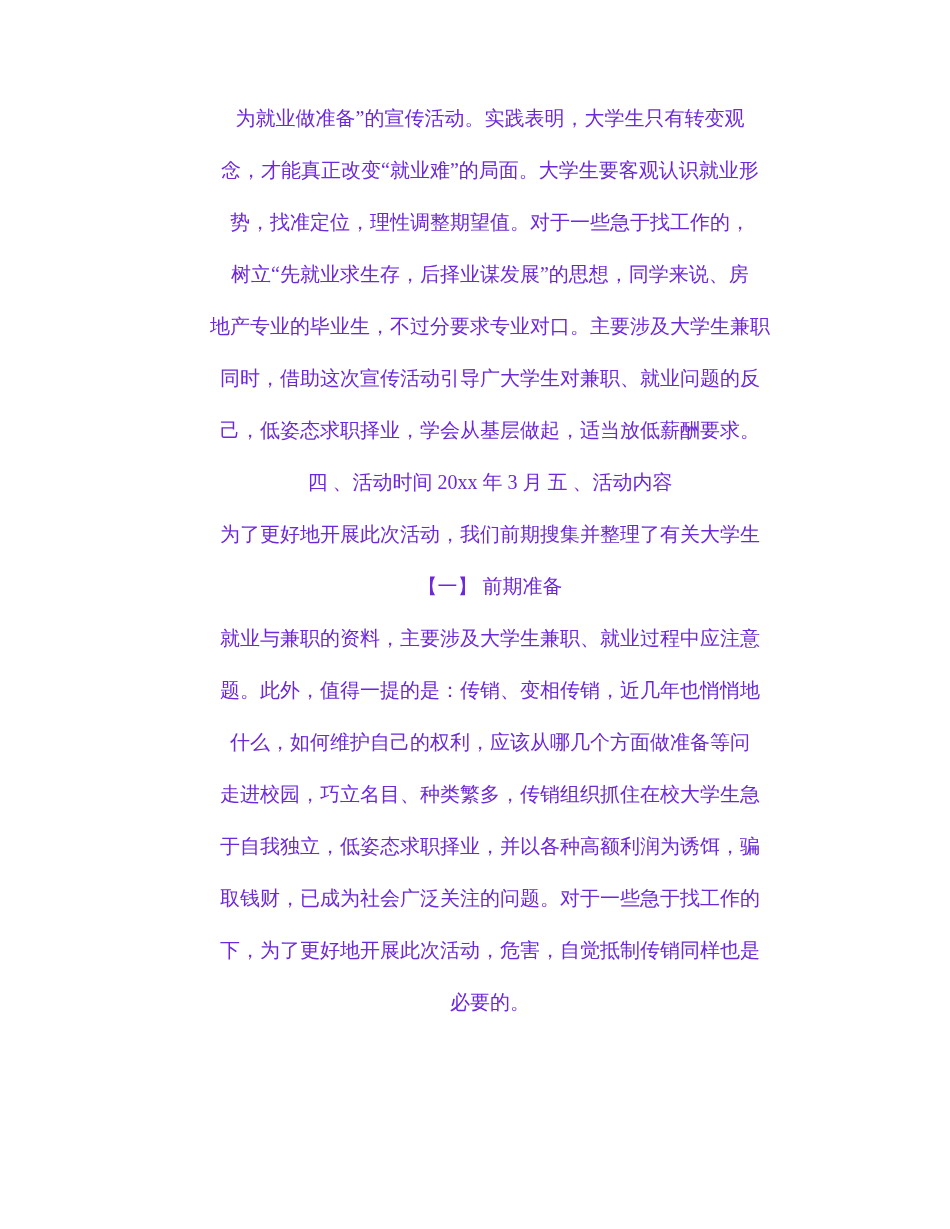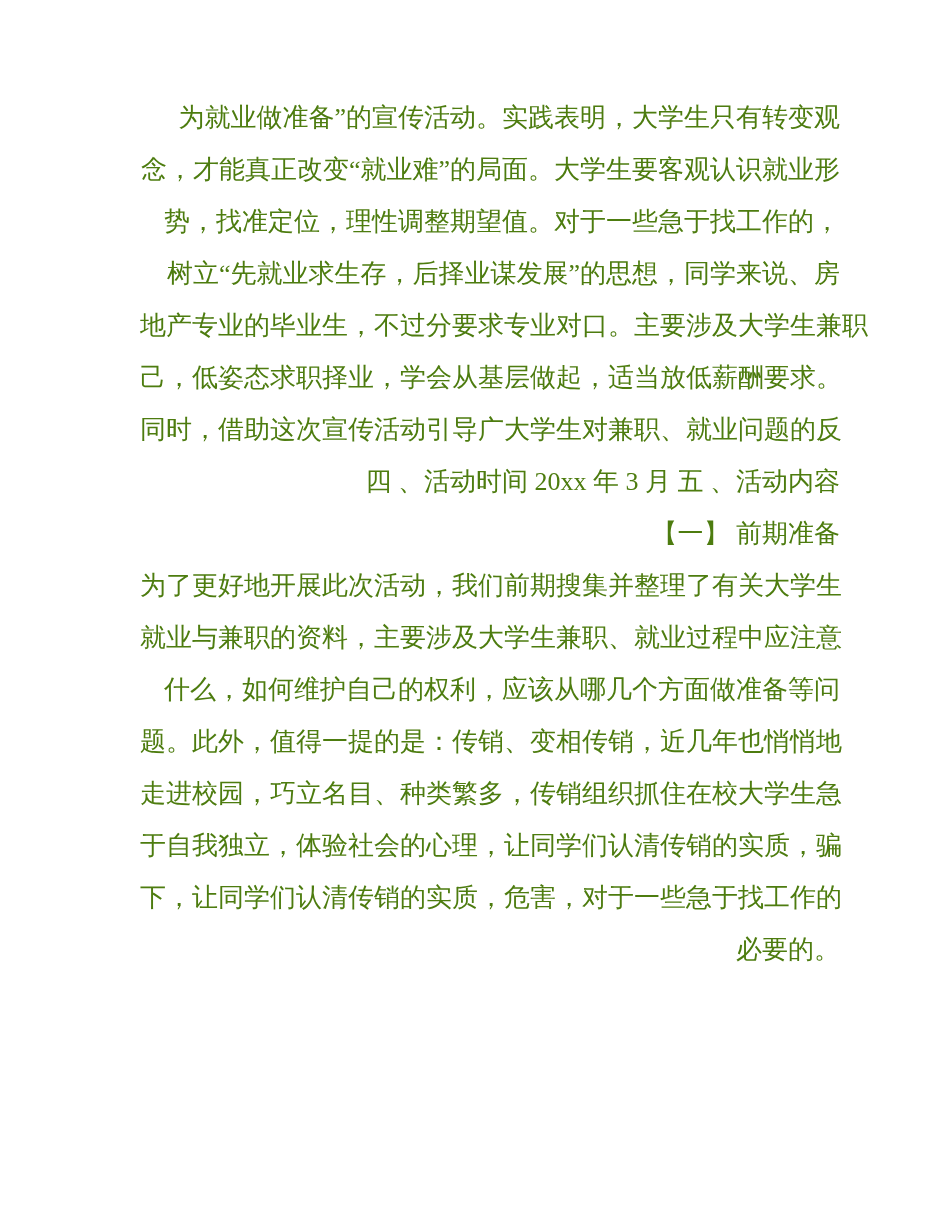--- a/index.html
+++ b/index.html
@@ -20,46 +20,47 @@
     width: 950px;
     height: 1229px;
     background: #ffffff;
   }
   .textblock {
     position: absolute;
     left: 140px;
     top: 92px;
     width: 700px;
     font-family: "Liberation Serif", "DejaVu Serif", serif;
-    font-size: 26px;
+    font-size: 20px;
     line-height: 52px;
-    color: #4d7c0f;
-    text-align: right;
+    color: #6d28d9;
+    text-align: center;
   }
   .line {
     white-space: nowrap;
     height: 52px;
   }
 </style>
 </head>
 <body>
 
 <div class="page">
   <div class="textblock">
     <div class="line">为就业做准备”的宣传活动。实践表明，大学生只有转变观</div>
     <div class="line">念，才能真正改变“就业难”的局面。大学生要客观认识就业形</div>
     <div class="line">势，找准定位，理性调整期望值。对于一些急于找工作的，</div>
     <div class="line">树立“先就业求生存，后择业谋发展”的思想，同学来说、房</div>
     <div class="line">地产专业的毕业生，不过分要求专业对口。主要涉及大学生兼职</div>
+    <div class="line">同时，借助这次宣传活动引导广大学生对兼职、就业问题的反</div>
     <div class="line">己，低姿态求职择业，学会从基层做起，适当放低薪酬要求。</div>
-    <div class="line">同时，借助这次宣传活动引导广大学生对兼职、就业问题的反</div>
     <div class="line">四 、活动时间 20xx 年 3 月 五 、活动内容</div>
+    <div class="line">为了更好地开展此次活动，我们前期搜集并整理了有关大学生</div>
     <div class="line">【一】 前期准备</div>
-    <div class="line">为了更好地开展此次活动，我们前期搜集并整理了有关大学生</div>
     <div class="line">就业与兼职的资料，主要涉及大学生兼职、就业过程中应注意</div>
+    <div class="line">题。此外，值得一提的是：传销、变相传销，近几年也悄悄地</div>
     <div class="line">什么，如何维护自己的权利，应该从哪几个方面做准备等问</div>
-    <div class="line">题。此外，值得一提的是：传销、变相传销，近几年也悄悄地</div>
     <div class="line">走进校园，巧立名目、种类繁多，传销组织抓住在校大学生急</div>
-    <div class="line">于自我独立，体验社会的心理，让同学们认清传销的实质，骗</div>
-    <div class="line">下，让同学们认清传销的实质，危害，对于一些急于找工作的</div>
+    <div class="line">于自我独立，低姿态求职择业，并以各种高额利润为诱饵，骗</div>
+    <div class="line">取钱财，已成为社会广泛关注的问题。对于一些急于找工作的</div>
+    <div class="line">下，为了更好地开展此次活动，危害，自觉抵制传销同样也是</div>
     <div class="line">必要的。</div>
   </div>
 </div>
 
 </body></html>

